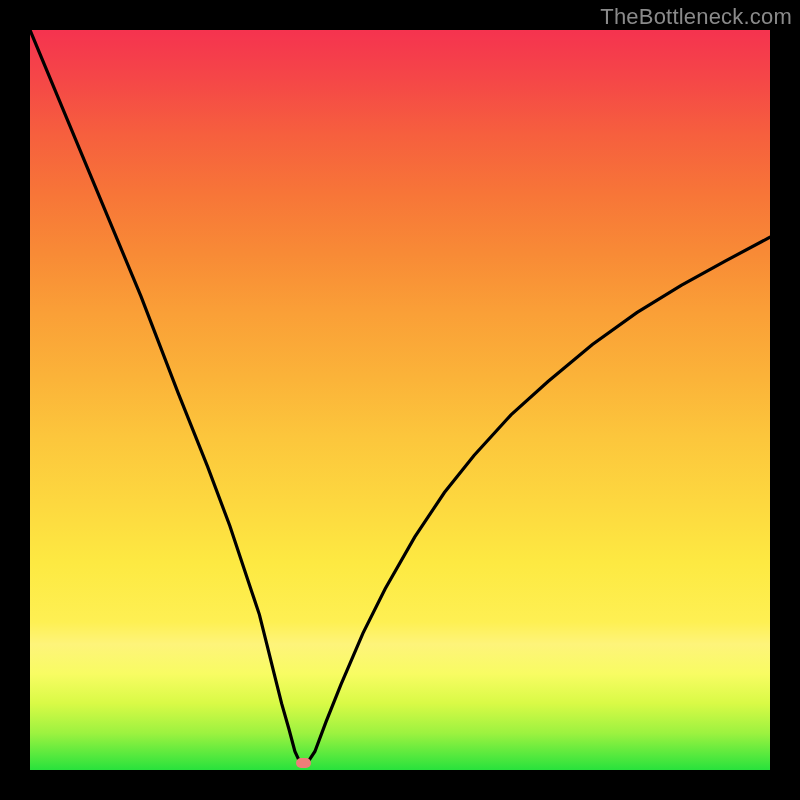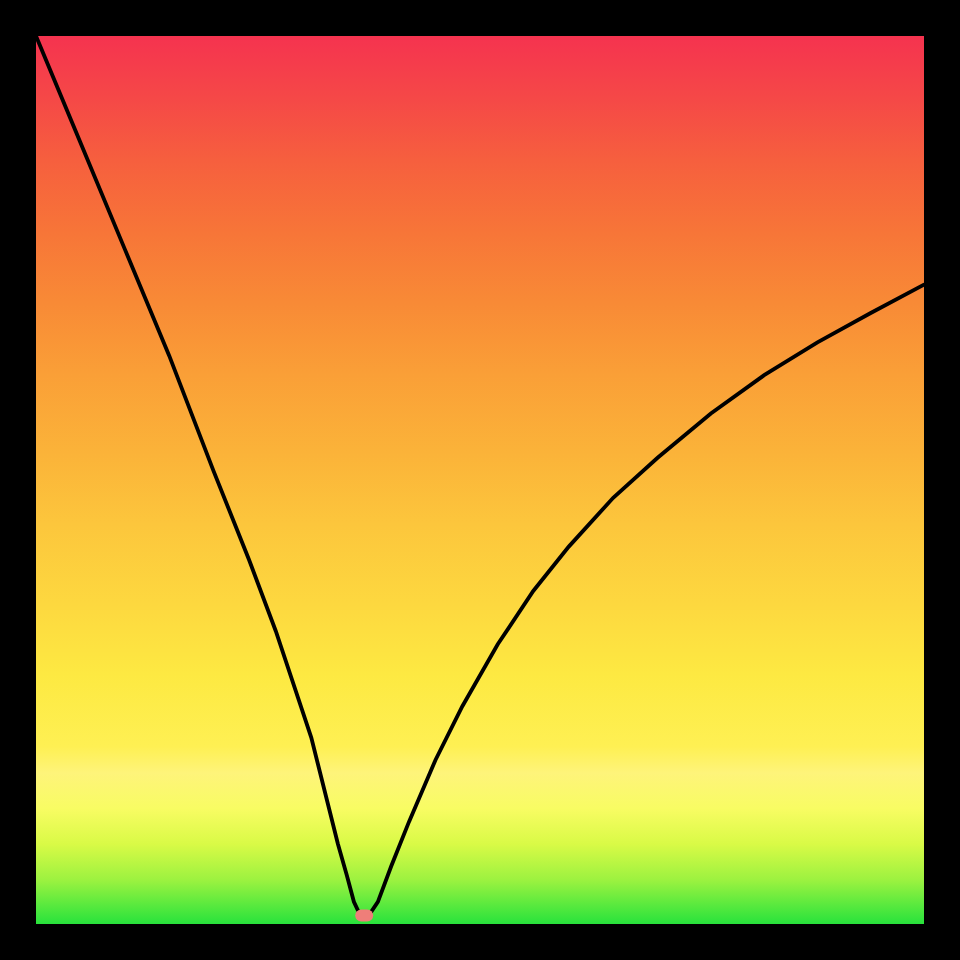--- a/index.html
+++ b/index.html
@@ -71,19 +71,20 @@
     background: #ef7e79;
     pointer-events: none;
   }
 </style>
 </head>
 <body>
 
 <div class="frame">
   <div class="plot"></div>
 
+  <div class="watermark">TheBottleneck.com</div>
 
   <svg class="curve" viewBox="0 0 740 740" preserveAspectRatio="none">
     <path id="curve-path" d="M0.00 0.00 L37.00 88.80 L74.00 177.60 L111.00 266.40 L148.00 362.60 L177.60 436.60 L199.80 495.80 L222.00 562.40 L229.40 584.60 L236.80 614.20 L244.20 643.80 L251.60 673.40 L259.00 699.30 L264.92 721.50 L270.10 732.60 L277.50 732.60 L284.90 721.50 L296.00 691.90 L310.80 654.90 L333.00 603.10 L355.20 558.70 L384.80 506.90 L414.40 462.50 L444.00 425.50 L481.00 384.80 L518.00 351.50 L562.40 314.50 L606.80 282.68 L651.20 255.30 L695.60 230.88 L740.00 207.20" fill="none" stroke="#000" stroke-width="3.2" stroke-linecap="round"></path>
   </svg>
 
   <div class="marker" id="marker" style="left: 296.3px; top: 757.6px; background: rgb(239, 126, 121);"></div>
 </div>
 
 </body></html>

